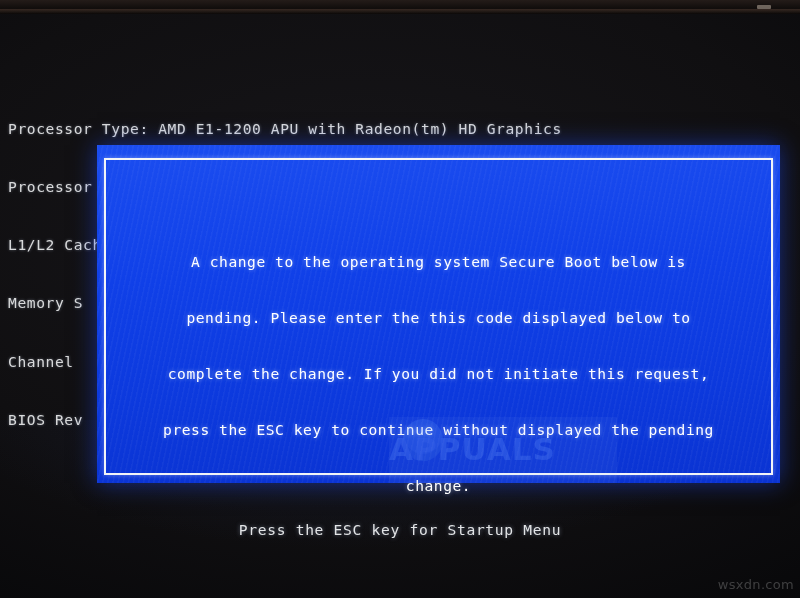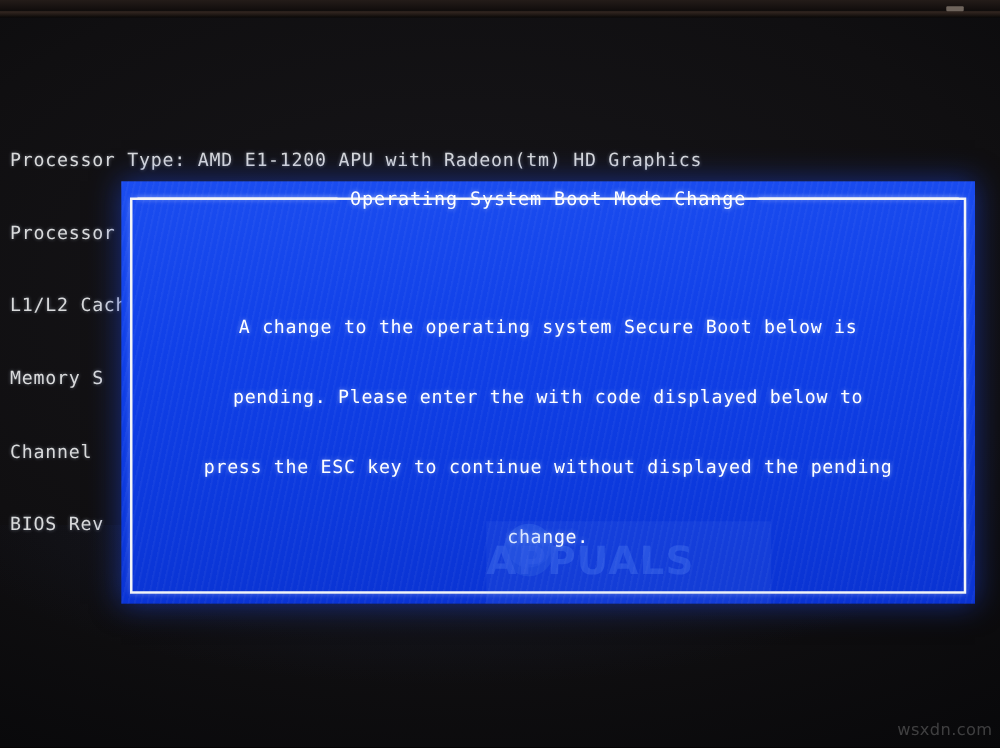--- a/index.html
+++ b/index.html
@@ -215,30 +215,26 @@
     <div>L1/L2 Cache Size: 64KBx2 / 512KBx2</div>
     <div>Memory S</div>
     <div>Channel</div>
     <div>BIOS Rev</div>
   </div>
 
   <div class="dialog">
     <div class="dialog-scan"></div>
     <div class="dialog-inner-border"></div>
 
-    <div class="dialog-title-row">
-      <span class="title-rule"></span>
-      <span class="dialog-title">Operating System Boot Mode Change</span>
-      <span class="title-rule"></span>
-    </div>
 
     <div class="dialog-body">
       <div class="para">
         <div class="line">A change to the operating system Secure Boot below is</div>
-        <div class="line">pending. Please enter the with code displayed below to</div>
+        <div class="line">pending. Please enter the this code displayed below to</div>
+        <div class="line">complete the change. If you did not initiate this request,</div>
         <div class="line">press the ESC key to continue without displayed the pending</div>
         <div class="line">change.</div>
       </div>
 
       <div class="spacer-lg"></div>
       
 
       
       
 
@@ -249,16 +245,17 @@
       
     </div>
 
     <div class="wm-appuals">
       <div class="wm-bg"></div>
       <div class="wm-mark"></div>
       <div class="wm-word">APPUALS</div>
     </div>
   </div>
 
+  <div class="bottom-prompt">Press the ESC key for Startup Menu</div>
 
   <div class="wm-corner">wsxdn.com</div>
 
 </div>
 
 </body></html>

